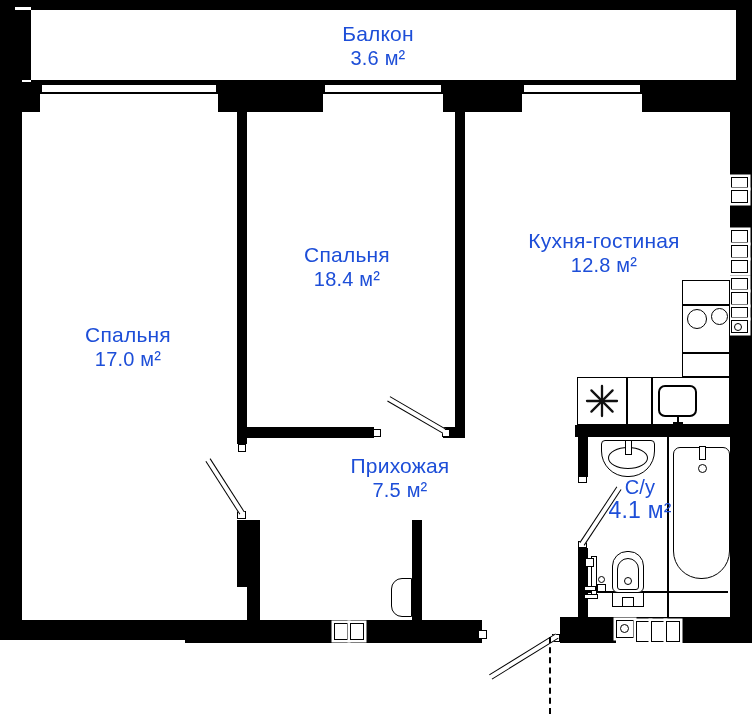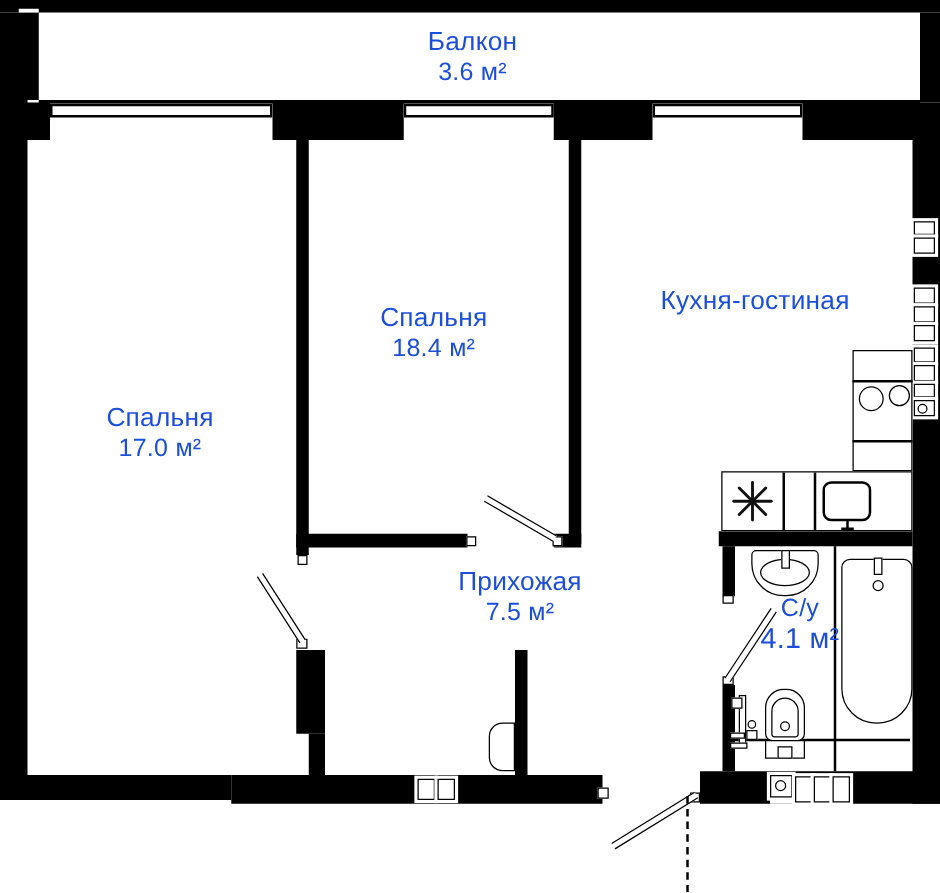--- a/index.html
+++ b/index.html
@@ -149,22 +149,23 @@
   <div class="label" style="left:28px;top:322px;width:200px">
     <div>Спальня</div>
     <div class="area">17.0 м²</div>
   </div>
   <div class="label" style="left:247px;top:242px;width:200px">
     <div>Спальня</div>
     <div class="area">18.4 м²</div>
   </div>
   <div class="label" style="left:504px;top:228px;width:200px">
     <div>Кухня-гостиная</div>
+    <div class="area">12.8 м²</div>
   </div>
-  <div class="label" style="left:316px;top:453px;width:200px">
+  <div class="label" style="left:300px;top:453px;width:200px">
     <div>Прихожая</div>
     <div class="area">7.5 м²</div>
   </div>
   <div class="label small" style="left:590px;top:476px;width:100px">
     <div>С/у</div>
     <div class="area">4.1 м²</div>
   </div>
 
 </div>
 

